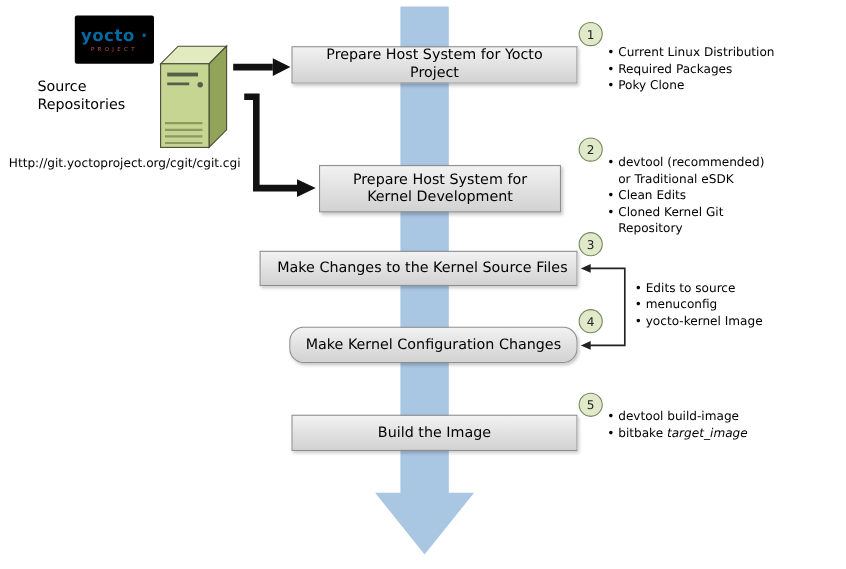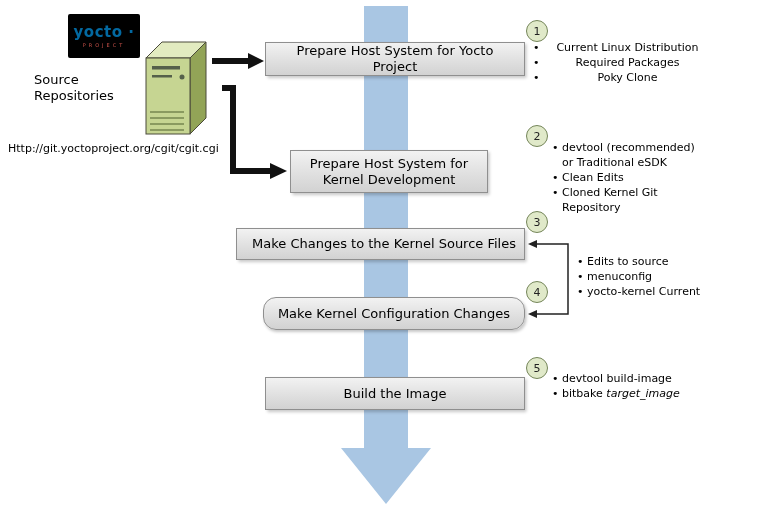--- a/index.html
+++ b/index.html
@@ -25,21 +25,21 @@
   .src-url{position:absolute;left:8px;top:142px;z-index:3;font-size:11px;}
 
   .box{
     position:absolute;z-index:2;
     background:linear-gradient(to bottom,#f2f2f2 0%,#e0e0e0 55%,#d2d2d2 100%);
     border:1px solid #8f8f8f;box-shadow:1.5px 2px 3px rgba(0,0,0,0.22);
     display:flex;align-items:center;justify-content:center;text-align:center;
     font-size:13px;line-height:16px;padding:14px 8px;box-sizing:border-box;
   }
   .b1{left:265px;top:42px;width:260px;height:34px;}
-  .b2{left:290px;top:150px;width:198px;height:43px;}
+  .b2{left:290px;top:150px;width:220px;height:43px;}
   .b3{left:236px;top:228px;width:289px;height:32px;justify-content:flex-end;}
   .b4{left:263px;top:297px;width:262px;height:33px;border-radius:13px;}
   .b5{left:265px;top:377px;width:260px;height:33px;}
 
   .circle{
     position:absolute;z-index:4;width:20px;height:20px;border-radius:50%;
     background:#e0e9c9;border:1.5px solid #75865a;
     display:flex;align-items:center;justify-content:center;
     font-size:11px;color:#222;
   }
@@ -48,21 +48,21 @@
   .c3{left:526px;top:211px;}
   .c4{left:526px;top:281px;}
   .c5{left:526px;top:357px;}
 
   ul.blist{
     position:absolute;z-index:3;margin:0;padding:0;list-style:none;
     font-size:11px;line-height:15px;
   }
   ul.blist li{position:relative;padding-left:11px;}
   ul.blist li::before{content:"•";position:absolute;left:1px;top:0;}
-  .l1{left:532px;top:40px;width:180px;text-align:center;}
+  .l1{left:551px;top:40px;width:180px;}
   .l2{left:551px;top:140px;width:158px;}
   .l34{left:576px;top:254px;width:140px;}
   .l5{left:551px;top:371px;width:170px;}
   .it{font-style:italic;}
 </style>
 </head>
 <body>
 
 <div class="canvas">
 
@@ -138,21 +138,21 @@
 
   <ul class="blist l2">
     <li>devtool (recommended) or Traditional eSDK</li>
     <li>Clean Edits</li>
     <li>Cloned Kernel Git Repository</li>
   </ul>
 
   <ul class="blist l34">
     <li>Edits to source</li>
     <li>menuconfig</li>
-    <li>yocto-kernel Current</li>
+    <li>yocto-kernel Image</li>
   </ul>
 
   <ul class="blist l5">
     <li>
       <span>devtool build-image</span>
     </li>
     <li>
       <span>bitbake </span><span class="it">target_image</span>
     </li>
   </ul>

